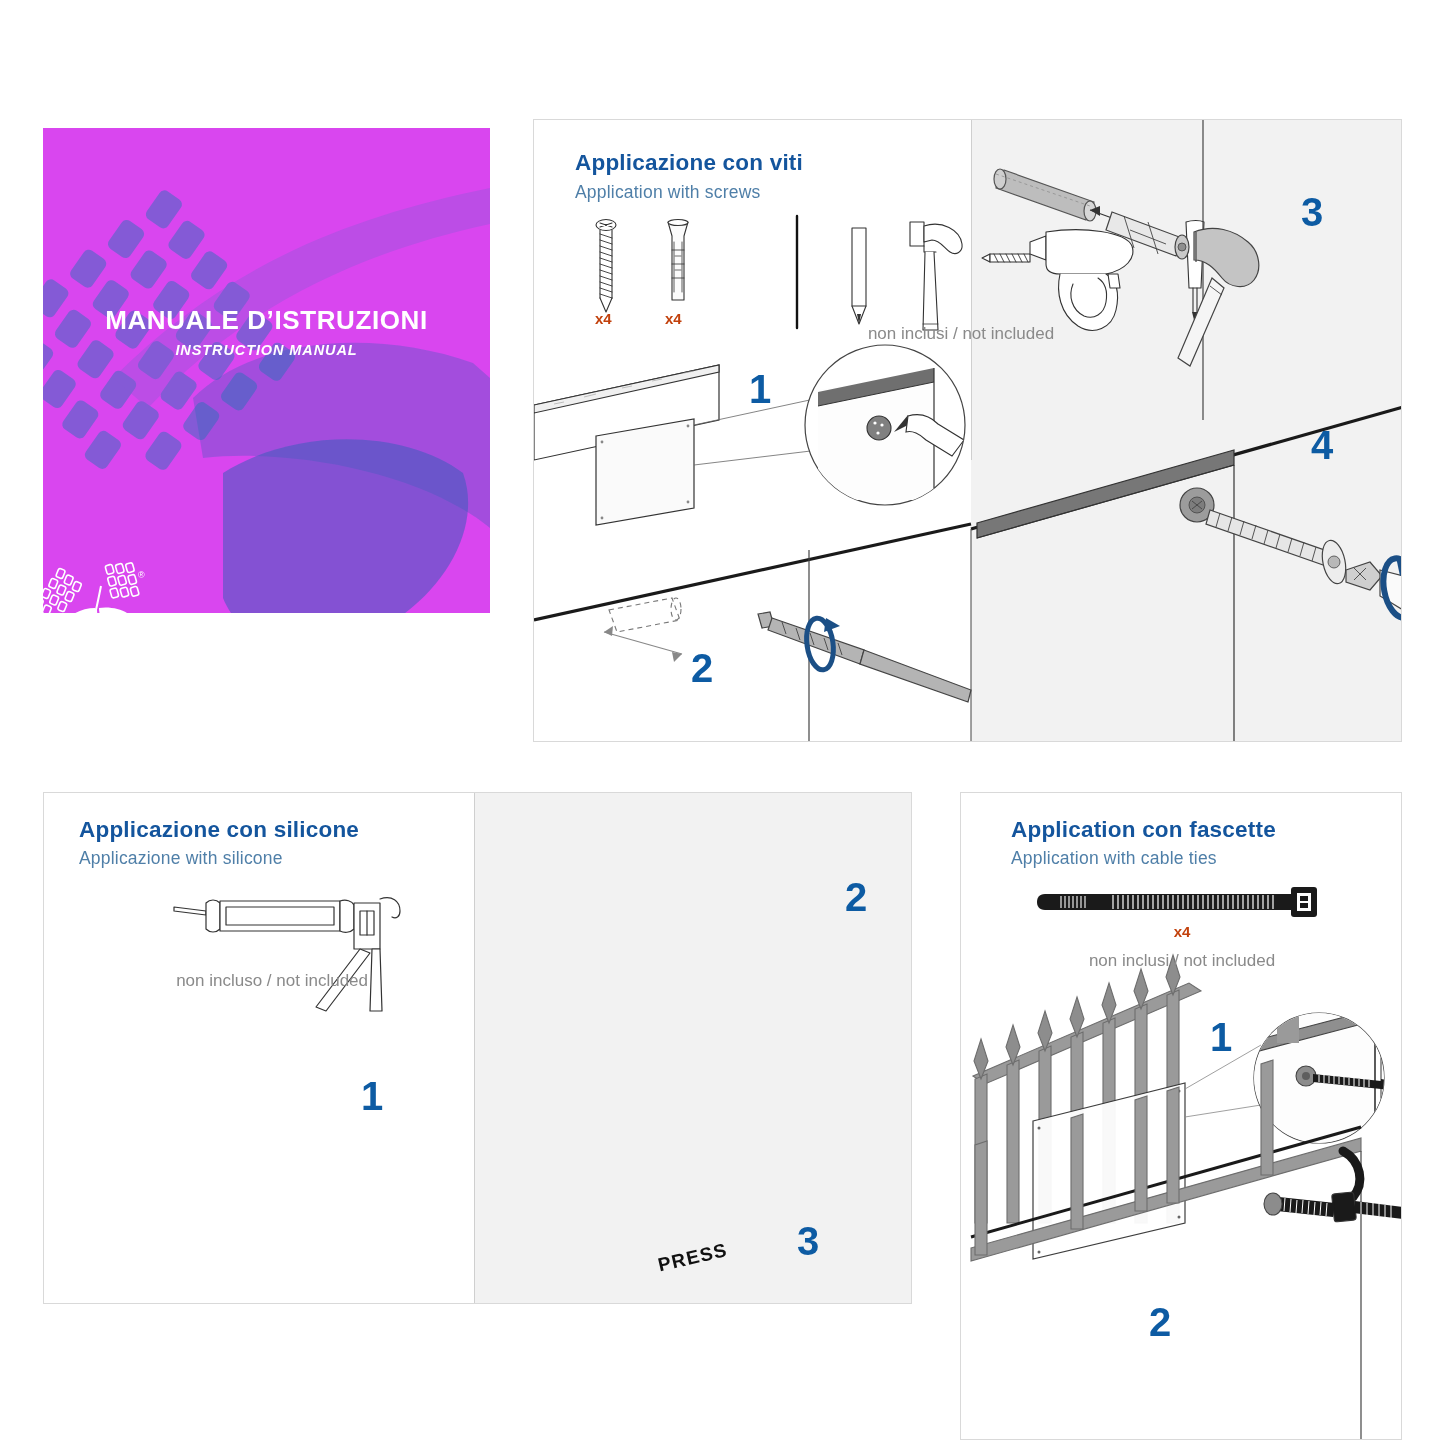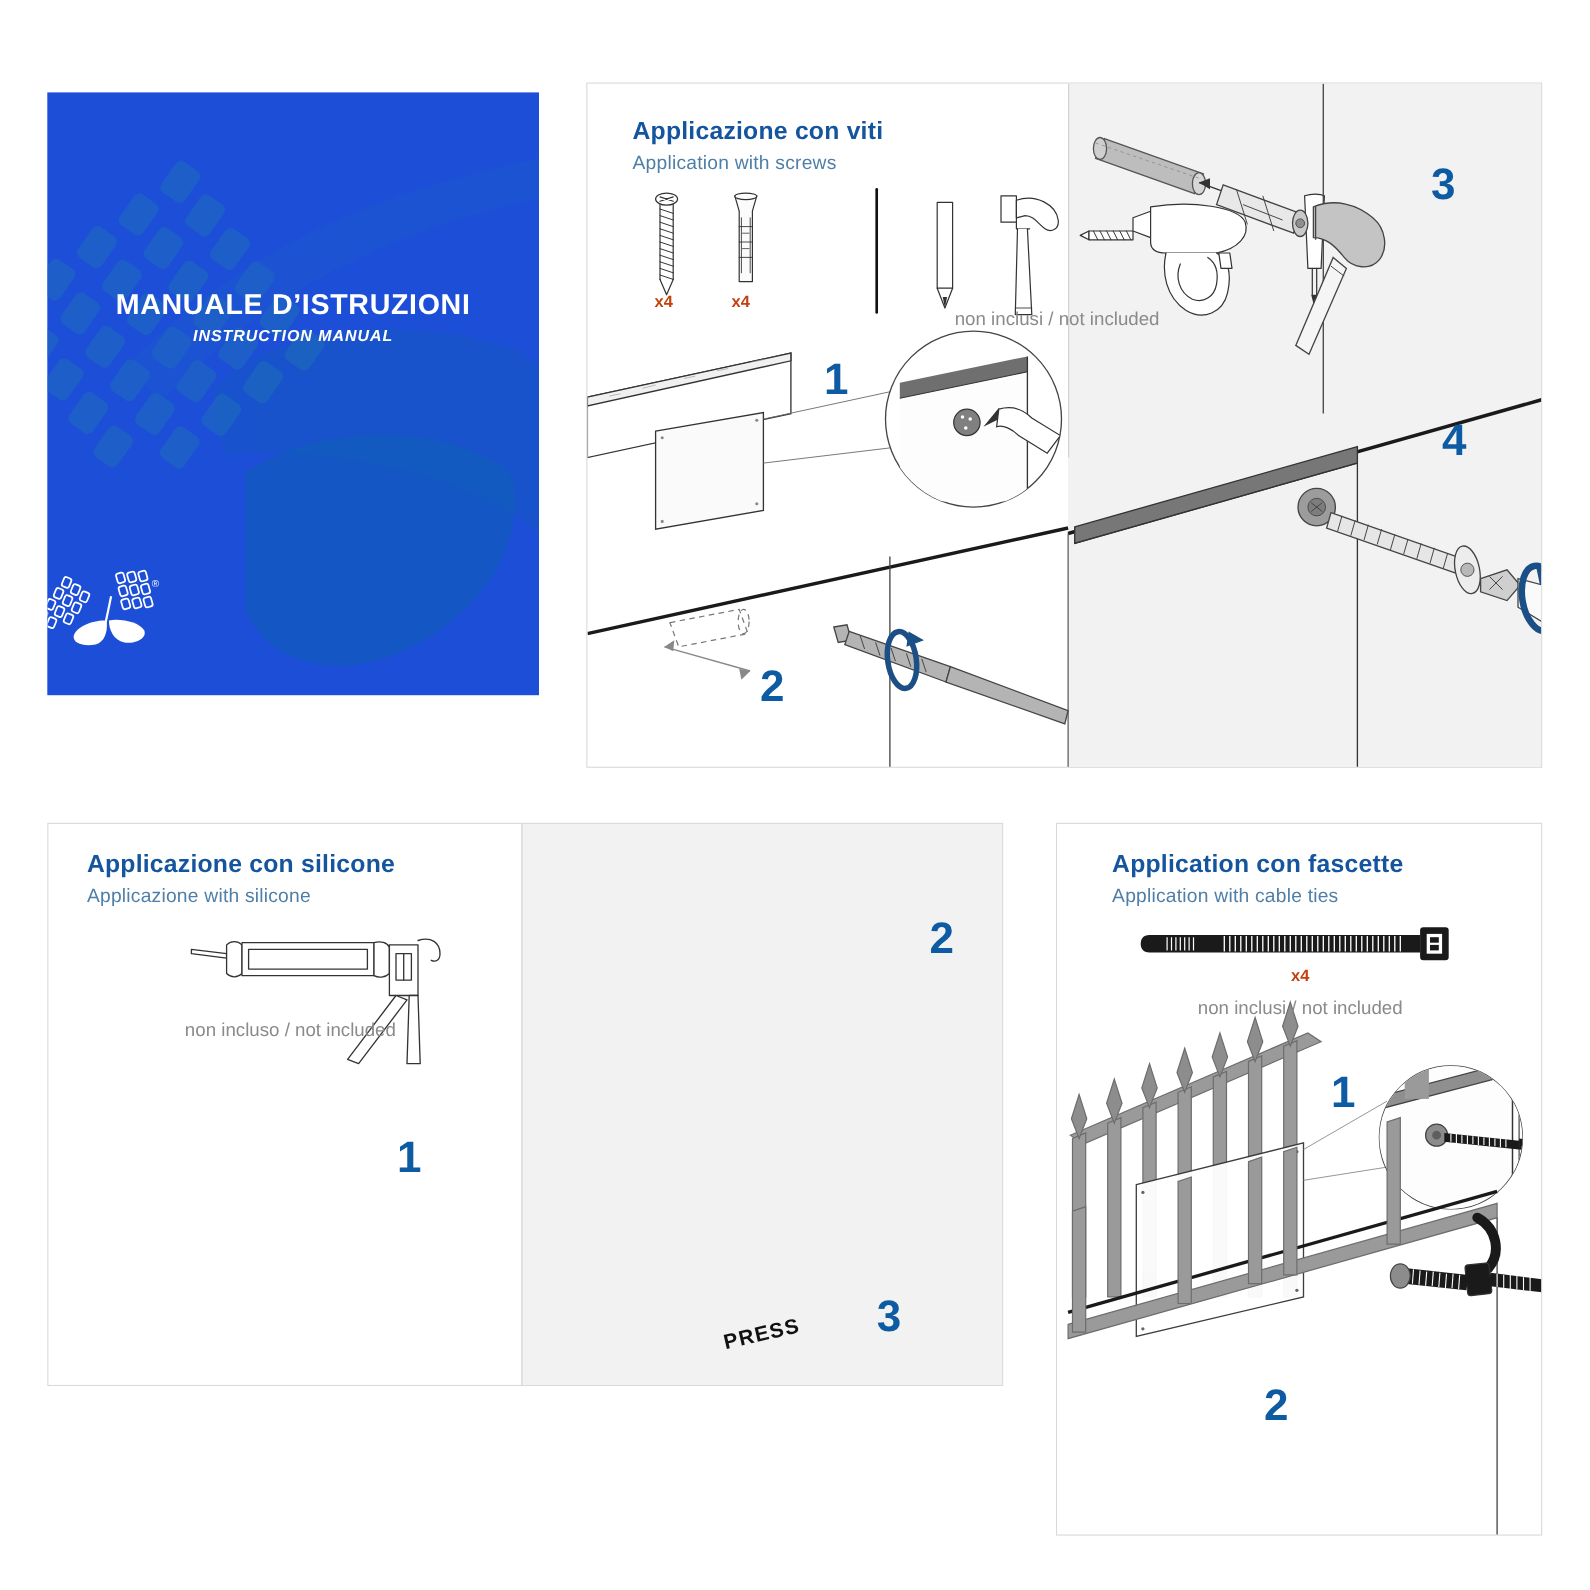--- a/index.html
+++ b/index.html
@@ -1,23 +1,23 @@
 <!DOCTYPE html>
 <html><head>
 <meta charset="utf-8">
 <style>
   html,body{margin:0;padding:0;background:#ffffff;}
   body{width:1445px;height:1445px;font-family:"Liberation Sans",sans-serif;overflow:hidden;}
   .page{position:relative;width:1445px;height:1445px;}
 
   
-  .panel{position:absolute;background:#ffffff;border:1px solid #d9d9d9;box-sizing:border-box;overflow:hidden;}
+  .panel{position:absolute;background:#ffffff;border:1px solid #d9d9d9;box-sizing:border-box;overflow:hidden;margin-top:44px;}
 
   
-  #cover{left:43px;top:84px;width:447px;height:548px;background:#1d4ed8;border:none;padding-left:32px;}
+  #cover{left:43px;top:84px;width:447px;height:485px;background:#d946ef;border:none;padding-left:32px;}
   #cover .cover-inner{position:absolute;inset:0;overflow:hidden;}
   #cover .cover-title{position:absolute;left:0;right:0;top:177px;text-align:center;color:#ffffff;
     font-size:26px;font-weight:bold;letter-spacing:.6px;}
   #cover .cover-sub{position:absolute;left:0;right:0;top:214px;text-align:center;color:#ffffff;
     font-size:14.5px;font-style:italic;letter-spacing:.9px;font-weight:bold;}
   #cover .logo-wrap{position:absolute;left:0;right:0;top:432px;text-align:center;}
   #cover .logo-name{margin-top:2px;color:#ffffff;font-size:20px;letter-spacing:.5px;}
 
   
   .h-it{position:absolute;color:#14559d;font-weight:bold;font-size:22.5px;letter-spacing:.2px;white-space:nowrap;}
@@ -493,21 +493,21 @@
           <path d="M630 466 C 626 444 622 428 622 418 C 622 409 632 408 635 418 C 638 428 641 450 644 464">
           <path d="M650 468 C 648 446 648 430 650 420 C 652 411 662 412 663 422 C 664 434 664 452 664 466">
           <path d="M670 472 C 674 452 678 438 683 430 C 688 422 696 426 694 436 C 692 448 686 460 682 472">
           <path d="M608 484 C 598 474 588 468 582 468 C 574 468 572 478 580 484 C 588 490 600 496 608 502">
           <path d="M606 478 C 600 498 606 524 622 540 L700 600 L736 548 L688 494 C 676 480 656 470 640 468 Z">
         </path></path></path></path></path></path></g>
         <path d="M600 600 L788 560" stroke="#333" stroke-width="1.6">
       </path></path></path></path></path></path></g>
     
 
-    <div class="note" style="left:90px;top:178px;width:260px;">non incluso / not included</div>
+    <div class="note" style="left:64px;top:178px;width:260px;text-align:right;">non incluso / not included</div>
 
     <div class="stepnum" style="left:317px;top:283px;">1</div>
     <div class="stepnum" style="left:801px;top:84px;">2</div>
     <div class="stepnum" style="left:753px;top:428px;">3</div>
     <div class="press" style="left:612px;top:462px;">PRESS</div>
   </path></div>
 
   <div class="panel" id="p-ties">
     <div class="h-it" style="left:50px;top:24px;">Application con fascette</div>
     <div class="h-en" style="left:50px;top:55px;">Application with cable ties</div>

